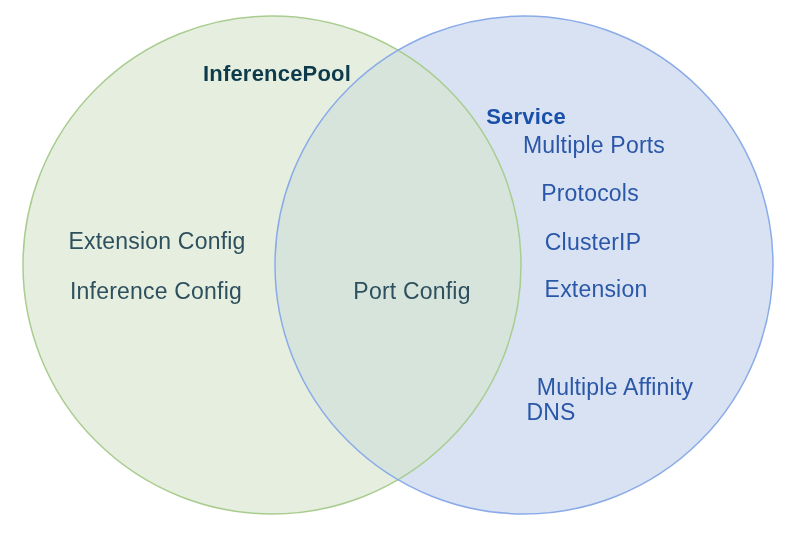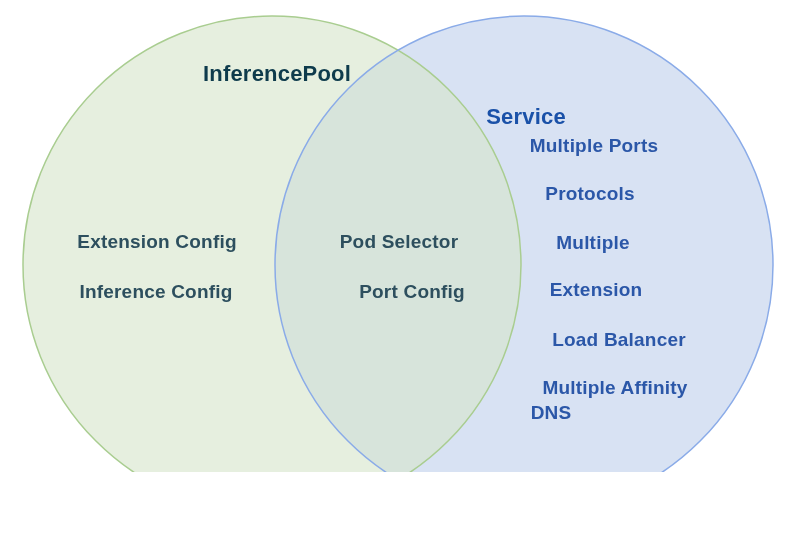--- a/index.html
+++ b/index.html
@@ -3,21 +3,21 @@
 <meta charset="utf-8">
 <style>
   html, body {
     margin: 0;
     padding: 0;
     background: #ffffff;
   }
   .canvas {
     position: relative;
     width: 800px;
-    height: 472px;
+    height: 533px;
     background: #ffffff;
     overflow: hidden;
     font-family: "Liberation Sans", sans-serif;
   }
   .venn-svg {
     position: absolute;
     left: 0;
     top: 0;
   }
   .label {
@@ -25,22 +25,22 @@
     transform: translate(-50%, -50%);
     white-space: nowrap;
     letter-spacing: 0.2px;
     line-height: 1;
   }
   .title {
     font-size: 22px;
     font-weight: 700;
   }
   .item {
-    font-size: 19px;
-    font-weight: 700;
+    font-size: 23px;
+    font-weight: 400;
   }
   .teal-title   { color: #0e3b4c; }
   .teal-item    { color: #2d4f5e; }
   .blue-title   { color: #1a51a8; margin-top: 44px; }
   .blue-item    { color: #2b57a8; }
 
   
   .pos-title-left      { left: 277px; top: 74px;  }
   .pos-title-right     { left: 526px; top: 73px;  }
   .pos-ext-config      { left: 157px; top: 241px; }
@@ -76,24 +76,22 @@
     <circle cx="272" cy="265" r="249" fill="none" stroke-width="1.5" stroke="#a9cd90"></circle>
     <circle cx="524" cy="265" r="249" fill="none" stroke-width="1.5" stroke="#8aabe8"></circle>
   </svg>
 
   <div class="label title teal-title pos-title-left">InferencePool</div>
   <div class="label title blue-title pos-title-right">Service</div>
 
   <div class="label item teal-item pos-ext-config">Extension Config</div>
   <div class="label item teal-item pos-inf-config">Inference Config</div>
 
-  <div class="label item teal-item pos-pod-selector">Pod Selector</div>
   <div class="label item teal-item pos-port-config">Port Config</div>
 
   <div class="label item blue-item pos-multiple-ports">Multiple Ports</div>
   <div class="label item blue-item pos-protocols">Protocols</div>
-  <div class="label item blue-item pos-clusterip">Multiple</div>
+  <div class="label item blue-item pos-clusterip">ClusterIP</div>
   <div class="label item blue-item pos-nodeport">Extension</div>
-  <div class="label item blue-item pos-load-balancer">Load Balancer</div>
   <div class="label item blue-item pos-session-affinity">Multiple Affinity</div>
   <div class="label item blue-item pos-dns">DNS</div>
 
 </div>
 
 </body></html>

